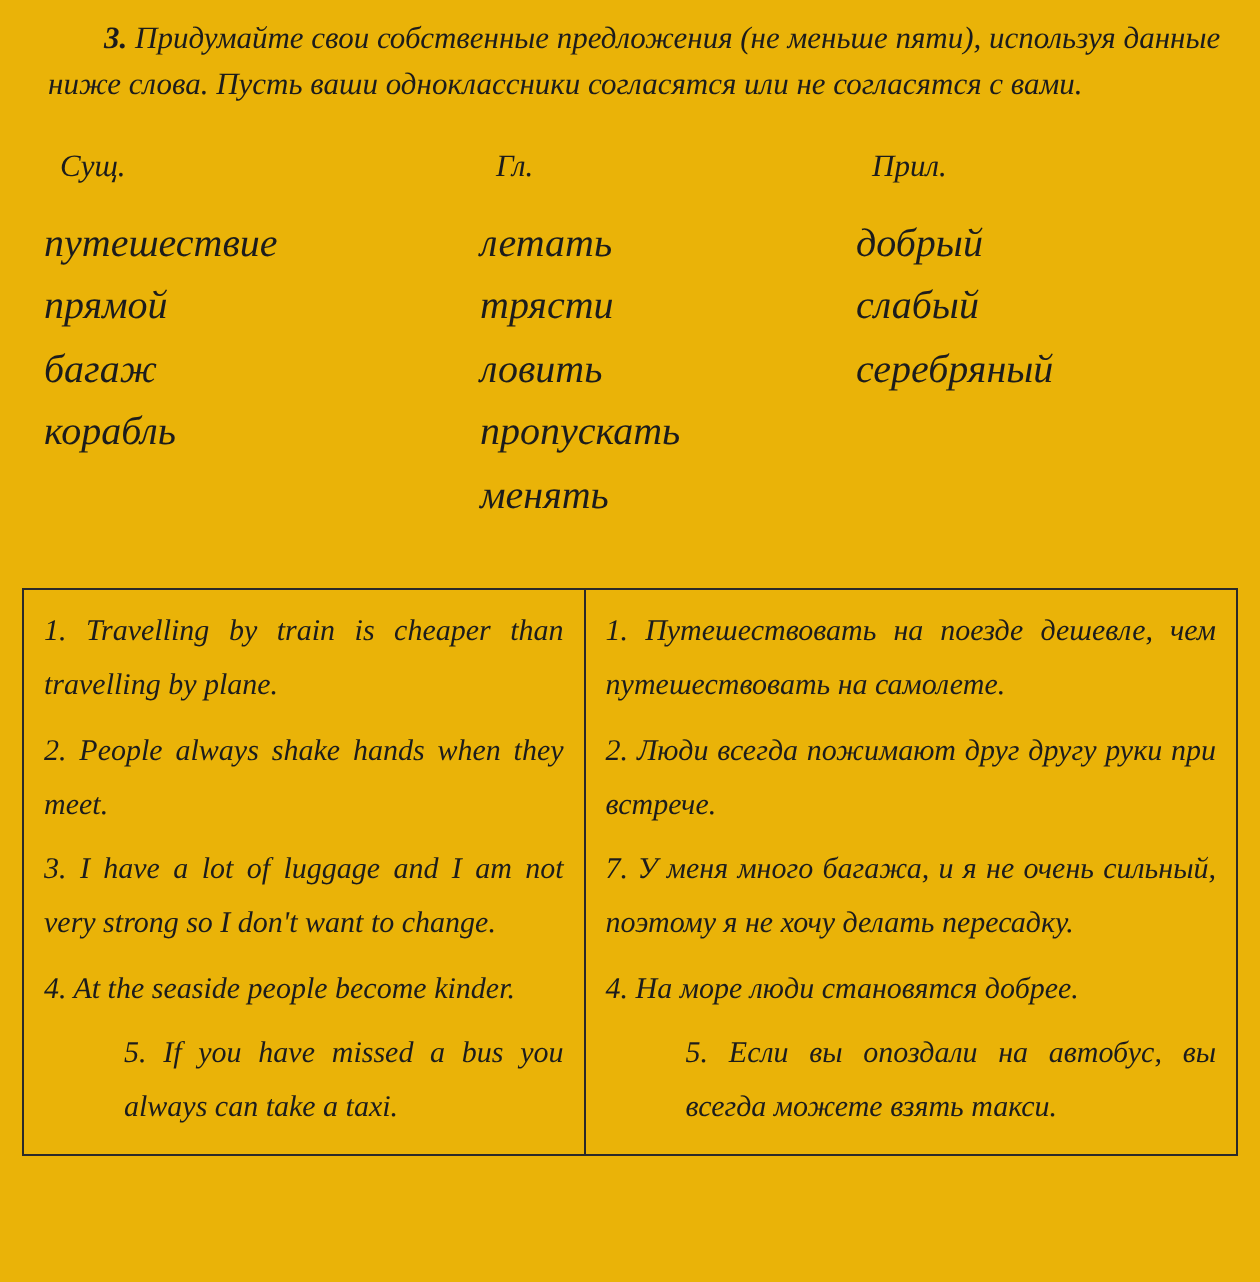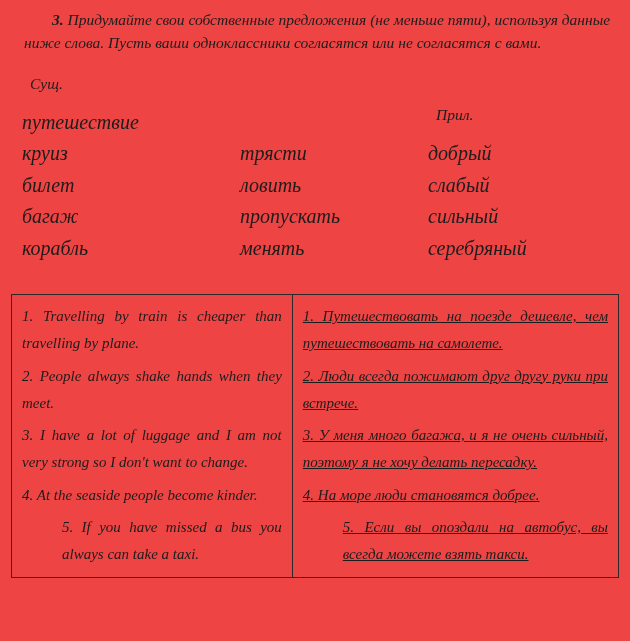--- a/index.html
+++ b/index.html
@@ -4,21 +4,21 @@
 <style>
   html, body {
     margin: 0;
     padding: 0;
     background: #ffffff;
   }
   .page {
     width: 630px;
     height: 641px;
     box-sizing: border-box;
-    background: #ef4444;
+    background: #eab308;
     color: #1c1c1c;
     font-family: "Liberation Serif", "DejaVu Serif", serif;
     font-style: italic;
     padding: 8px 8px 6px 8px;
     overflow: hidden;
   }
   
   .instructions {
     margin: 0 6px 16px 16px;
     font-size: 15.5px;
@@ -26,21 +26,20 @@
     text-indent: 28px;
   }
   .instructions .num {
     font-weight: bold;
   }
   
   .word-grid {
     display: flex;
     margin-left: 14px;
     margin-right: 6px;
-    align-items: flex-end;
   }
   .word-col { box-sizing: border-box; }
   .word-col.c1 { width: 218px; }
   .word-col.c2 { width: 188px; }
   .word-col.c3 { flex: 1; font-style: italic; }
   .word-header {
     font-size: 15.5px;
     padding-left: 8px;
     margin: 4px 0 14px 0;
   }
@@ -56,77 +55,77 @@
     border-collapse: collapse;
     table-layout: fixed;
   }
   .answers td {
     border: 1.6px solid #2a2a2a;
     vertical-align: top;
     padding: 8px 10px 8px 10px;
     font-size: 15px;
   }
   .answers td.en { width: 46%; }
-  .answers td.ru { width: 54%; text-decoration: underline; }
+  .answers td.ru { width: 54%; }
   .answers p {
     margin: 0 0 5px 0;
     line-height: 1.82;
     text-align: justify;
   }
   .answers p:last-child { margin-bottom: 0; margin-left: 40px; }
 </style>
 </head>
 <body>
 
 <div class="page">
 
   <p class="instructions"><span class="num">3.</span> <span>Придумайте свои собственные предложения (не меньше пяти), используя данные ниже слова. Пусть ваши одноклассники согласятся или не согласятся с вами.</span></p>
 
   <div class="word-grid">
 
     <div class="word-col c1">
       <div class="word-header">Сущ.</div>
       <div class="word">путешествие</div>
-      <div class="word">круиз</div>
-      <div class="word">билет</div>
+      <div class="word">прямой</div>
       <div class="word">багаж</div>
       <div class="word">корабль</div>
     </div>
 
     <div class="word-col c2">
+      <div class="word-header">Гл.</div>
+      <div class="word">летать</div>
       <div class="word">трясти</div>
       <div class="word">ловить</div>
       <div class="word">пропускать</div>
       <div class="word">менять</div>
     </div>
 
     <div class="word-col c3">
       <div class="word-header">Прил.</div>
       <div class="word">добрый</div>
       <div class="word">слабый</div>
-      <div class="word">сильный</div>
       <div class="word">серебряный</div>
     </div>
 
   </div>
 
   <table class="answers">
     <tbody>
       <tr>
         <td class="en">
           <p>1. Travelling by train is cheaper than travelling by plane.</p>
           <p>2. People always shake hands when they meet.</p>
           <p>3. I have a lot of luggage and I am not very strong so I don't want to change.</p>
           <p>4. At the seaside people become kinder.</p>
           <p>5. If you have missed a bus you always can take a taxi.</p>
         </td>
         <td class="ru">
           <p>1. Путешествовать на поезде дешевле, чем путешествовать на самолете.</p>
           <p>2. Люди всегда пожимают друг другу руки при встрече.</p>
-          <p>3. У меня много багажа, и я не очень сильный, поэтому я не хочу делать пересадку.</p>
+          <p>7. У меня много багажа, и я не очень сильный, поэтому я не хочу делать пересадку.</p>
           <p>4. На море люди становятся добрее.</p>
           <p>5. Если вы опоздали на автобус, вы всегда можете взять такси.</p>
         </td>
       </tr>
     </tbody>
   </table>
 
 </div>
 
 </body></html>

